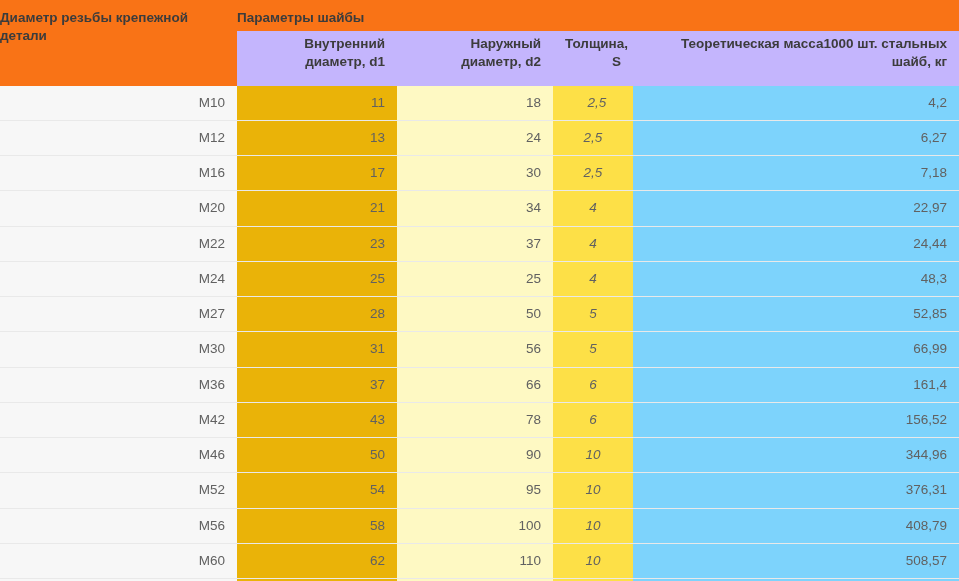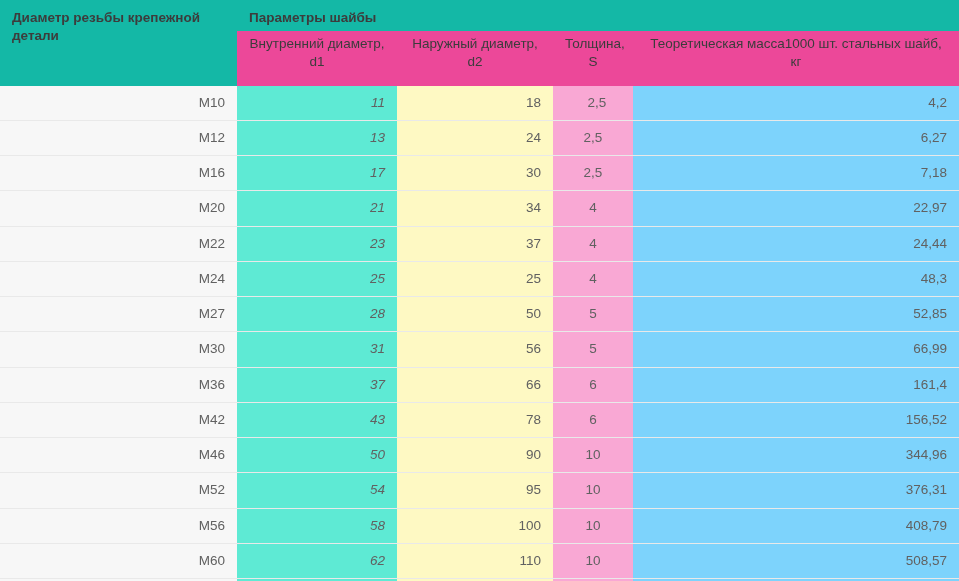--- a/index.html
+++ b/index.html
@@ -20,55 +20,55 @@
     font-size: 13.5px;
   }
   table.spec-table col.c0 { width: 237px; }
   table.spec-table col.c1 { width: 160px; }
   table.spec-table col.c2 { width: 156px; }
   table.spec-table col.c3 { width: 80px; }
   table.spec-table col.c4 { width: 326px; }
 
   
   thead tr.head-top th {
-    background: #14b8a6;
-    padding: 9px 12px 4px 12px;
+    background: #f97316;
+    padding: 9px 12px 4px 0;
     text-align: left;
     font-weight: bold;
     color: #3c3c3c;
     font-size: 13.5px;
     vertical-align: top;
     line-height: 1.35;
     border: none;
   }
   thead tr.head-sub th {
-    background: #ec4899;
+    background: #c4b5fd;
     padding: 4px 12px 14px 12px;
-    text-align: center;
-    font-weight: normal;
+    text-align: right;
+    font-weight: bold;
     color: #3c3c3c;
     font-size: 13.5px;
     vertical-align: top;
     line-height: 1.35;
     border: none;
   }
 
   tbody td {
     padding: 7px 12px;
     text-align: right;
     border-bottom: 1px solid #e9e9e9;
     color: #616161;
     font-size: 13.5px;
     line-height: 1.5;
     background: #ffffff;
   }
   tbody td.col-thread { background: #f7f7f7; }
-  tbody td.col-inner  { background: #5eead4; font-style: italic; }
+  tbody td.col-inner  { background: #eab308; }
   tbody td.col-outer  { background: #fef9c3; }
-  tbody td.col-thick  { background: #f9a8d4; text-align: center; }
+  tbody td.col-thick  { background: #fde047; text-align: center; font-style: italic; }
   tbody td.col-mass   { background: #7dd3fc; }
 
   tbody tr:first-child td { border-top: none; padding-left: 20px; }
 </style>
 </head>
 <body>
 
 <table class="spec-table">
   <colgroup>
     <col class="c0">

